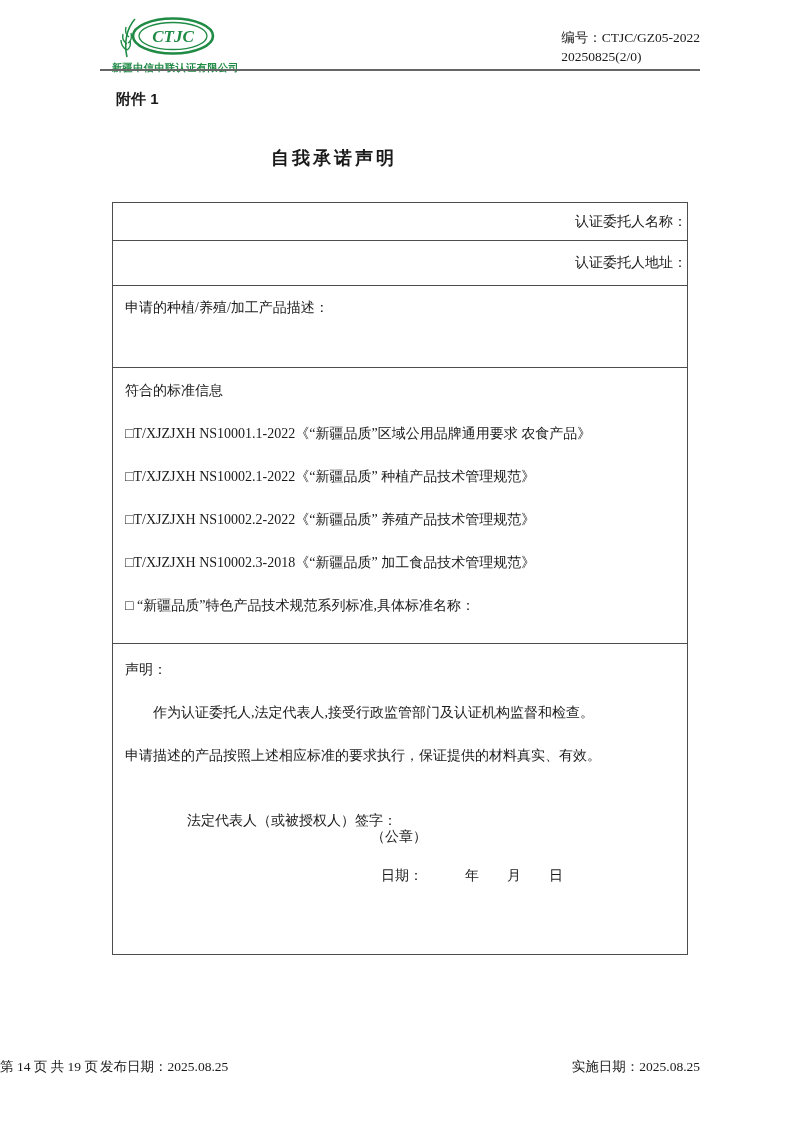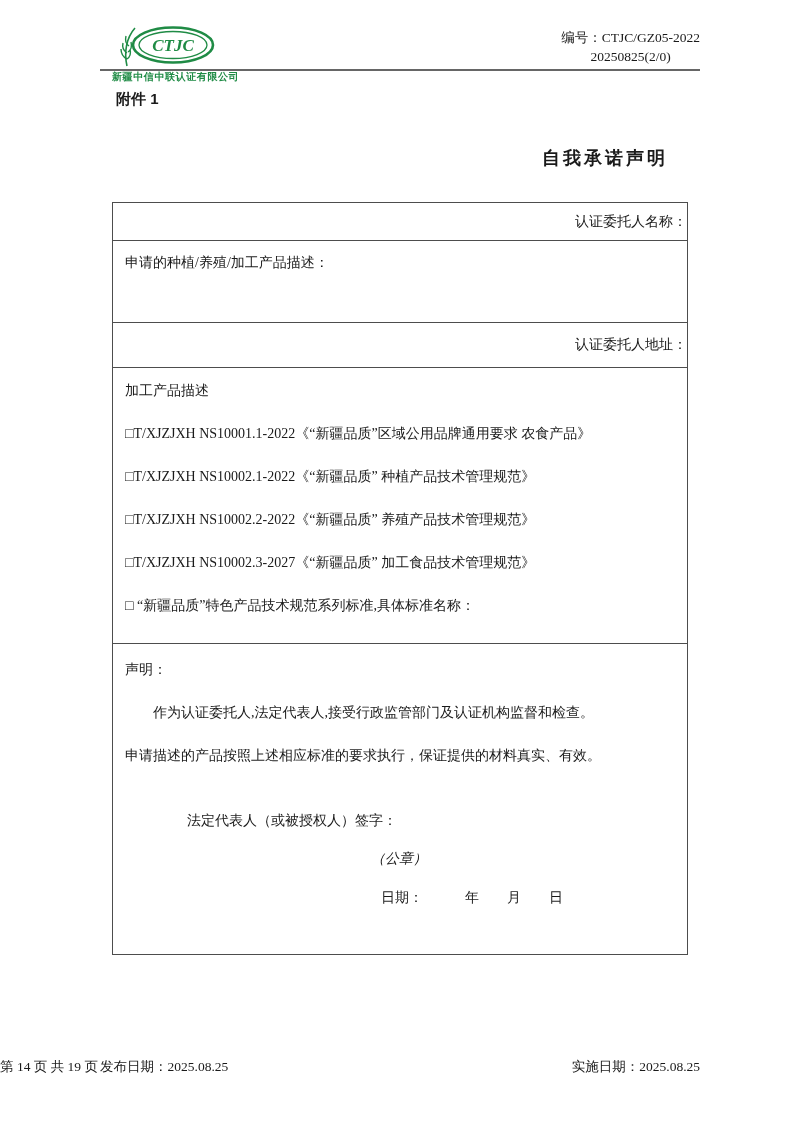--- a/index.html
+++ b/index.html
@@ -1,47 +1,47 @@
 <!DOCTYPE html>
 <html style="--brand_green: #1f8b45; --rule_gray: #666666; --table_border: #4d4d4d; --text: #1a1a1a;"><head>
 <meta charset="utf-8">
 <style>
   html,body{margin:0;padding:0;background:#fff;}
   .page{position:relative;width:800px;height:1130px;background:#fff;overflow:hidden;
         font-family:"Liberation Serif","DejaVu Serif",serif;color:var(--text,#1a1a1a);}
 
   
-  .logo-block{position:absolute;left:112px;top:25px;width:120px;}
+  .logo-block{position:absolute;left:112px;top:16px;width:120px;}
   .logo-svg{display:block;}
   .company-name{margin-top:1px;font-family:"Liberation Sans","DejaVu Sans",sans-serif;
         font-size:10px;font-weight:bold;letter-spacing:.6px;color:var(--brand_green,#1f8b45);white-space:nowrap;}
-  .doc-no{position:absolute;right:100px;top:28px;text-align:center;font-size:13.5px;line-height:19px;}
+  .doc-no{position:absolute;right:100px;top:28px;text-align:left;font-size:13.5px;line-height:19px;}
   .header-rule{position:absolute;left:100px;top:69px;width:600px;height:2px;background:var(--rule_gray,#666);}
 
   .attachment{position:absolute;left:116px;top:90px;font-family:"Liberation Sans","DejaVu Sans",sans-serif;
         font-size:15px;font-weight:bold;}
-  .title{position:absolute;left:0;top:146px;width:668px;margin:0;text-align:right;
+  .title{position:absolute;left:0;top:146px;width:668px;margin:0;text-align:center;
         font-family:"Liberation Sans","DejaVu Sans",sans-serif;font-size:18px;font-weight:bold;letter-spacing:3px;}
 
   
   .form-table{position:absolute;left:112px;top:202px;width:574px;border:1px solid var(--table_border,#4d4d4d);}
   .row{border-top:1px solid var(--table_border,#4d4d4d);box-sizing:border-box;font-size:14px;justify-content:flex-end;}
   .row:first-child{border-top:none;}
   .r1{height:37px;display:flex;align-items:center;padding-left:12px;}
   .r2{height:45px;display:flex;align-items:center;padding-left:12px;}
   .r3{height:82px;padding:13px 12px 0 12px;}
   .r4{height:276px;padding:0 10px 0 12px;}
   .r5{height:311px;padding:0 10px 0 12px;}
   .std-heading{padding-top:15px;line-height:16px;}
   .std-item{margin-top:27px;line-height:16px;white-space:nowrap;}
   .decl-heading{padding-top:18px;line-height:16px;}
   .decl-line{margin-top:27px;line-height:16px;}
   .decl-line.indent{text-indent:2em;}
   .sig-line{margin-top:49px;padding-left:62px;line-height:16px;}
-  .seal-line{margin-top:22px;margin-left:246px;line-height:16px;font-style:italic;}
+  .seal-line{margin-left:246px;line-height:16px;}
   .date-line{margin-top:23px;margin-left:256px;line-height:16px;}
 
   
   .footer{position:absolute;left:0;top:1058px;width:800px;height:20px;font-size:13.5px;}
   .footer .left{position:absolute;left:100px;}
   .footer .center{position:absolute;left:0;width:800px;}
   .footer .right{position:absolute;right:100px;}
 </style>
 </head>
 <body>
@@ -72,34 +72,34 @@
   <div class="attachment">附件 1</div>
 
   <h1 class="title">自我承诺声明</h1>
 
   <div class="form-table">
 
     <div class="row r1">
       <span>认证委托人名称：</span>
     </div>
 
+    <div class="row r2">
+      <span>认证委托人地址：</span>
+    </div>
+
     <div class="row r3">
       <span>申请的种植/养殖/加工产品描述：</span>
     </div>
 
-    <div class="row r2">
-      <span>认证委托人地址：</span>
-    </div>
-
     <div class="row r4">
-      <div class="std-heading">加工产品描述</div>
+      <div class="std-heading">符合的标准信息</div>
       <div class="std-item">□T/XJZJXH NS10001.1-2022《“新疆品质”区域公用品牌通用要求 农食产品》</div>
       <div class="std-item">□T/XJZJXH NS10002.1-2022《“新疆品质” 种植产品技术管理规范》</div>
       <div class="std-item">□T/XJZJXH NS10002.2-2022《“新疆品质” 养殖产品技术管理规范》</div>
-      <div class="std-item">□T/XJZJXH NS10002.3-2027《“新疆品质” 加工食品技术管理规范》</div>
+      <div class="std-item">□T/XJZJXH NS10002.3-2018《“新疆品质” 加工食品技术管理规范》</div>
       <div class="std-item">□ “新疆品质”特色产品技术规范系列标准,具体标准名称：</div>
     </div>
 
     <div class="row r5">
       <div class="decl-heading">声明：</div>
       <div class="decl-line indent">作为认证委托人,法定代表人,接受行政监管部门及认证机构监督和检查。</div>
       <div class="decl-line">申请描述的产品按照上述相应标准的要求执行，保证提供的材料真实、有效。</div>
       <div class="sig-line">法定代表人（或被授权人）签字：</div>
       <div class="seal-line">（公章）</div>
       <div class="date-line">日期：　　　年　　月　　日</div>

